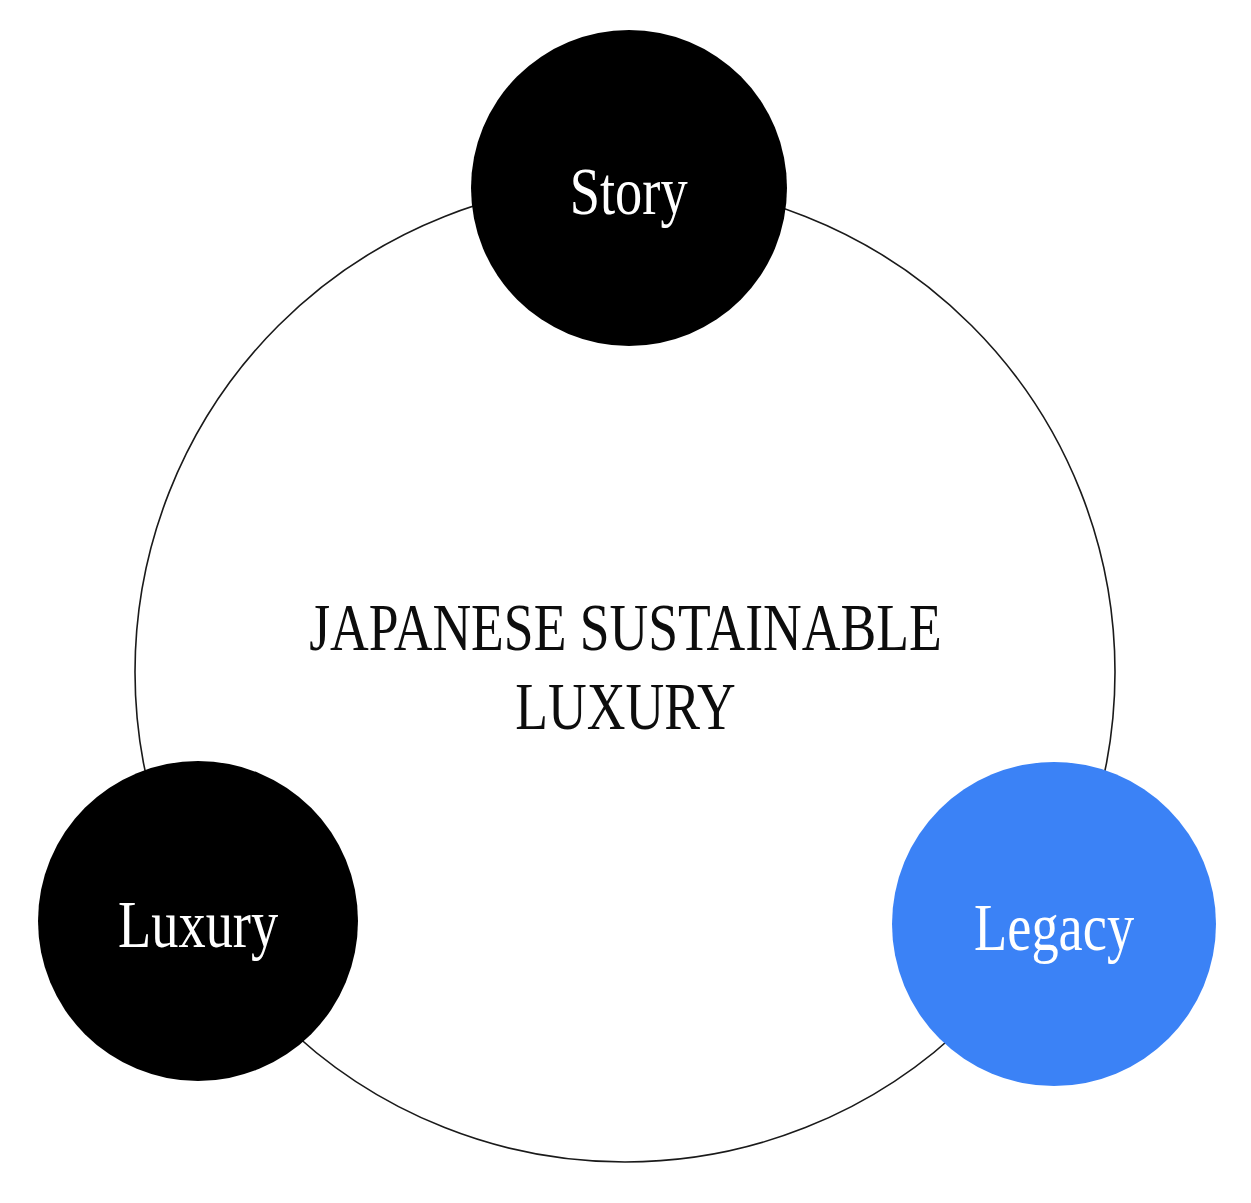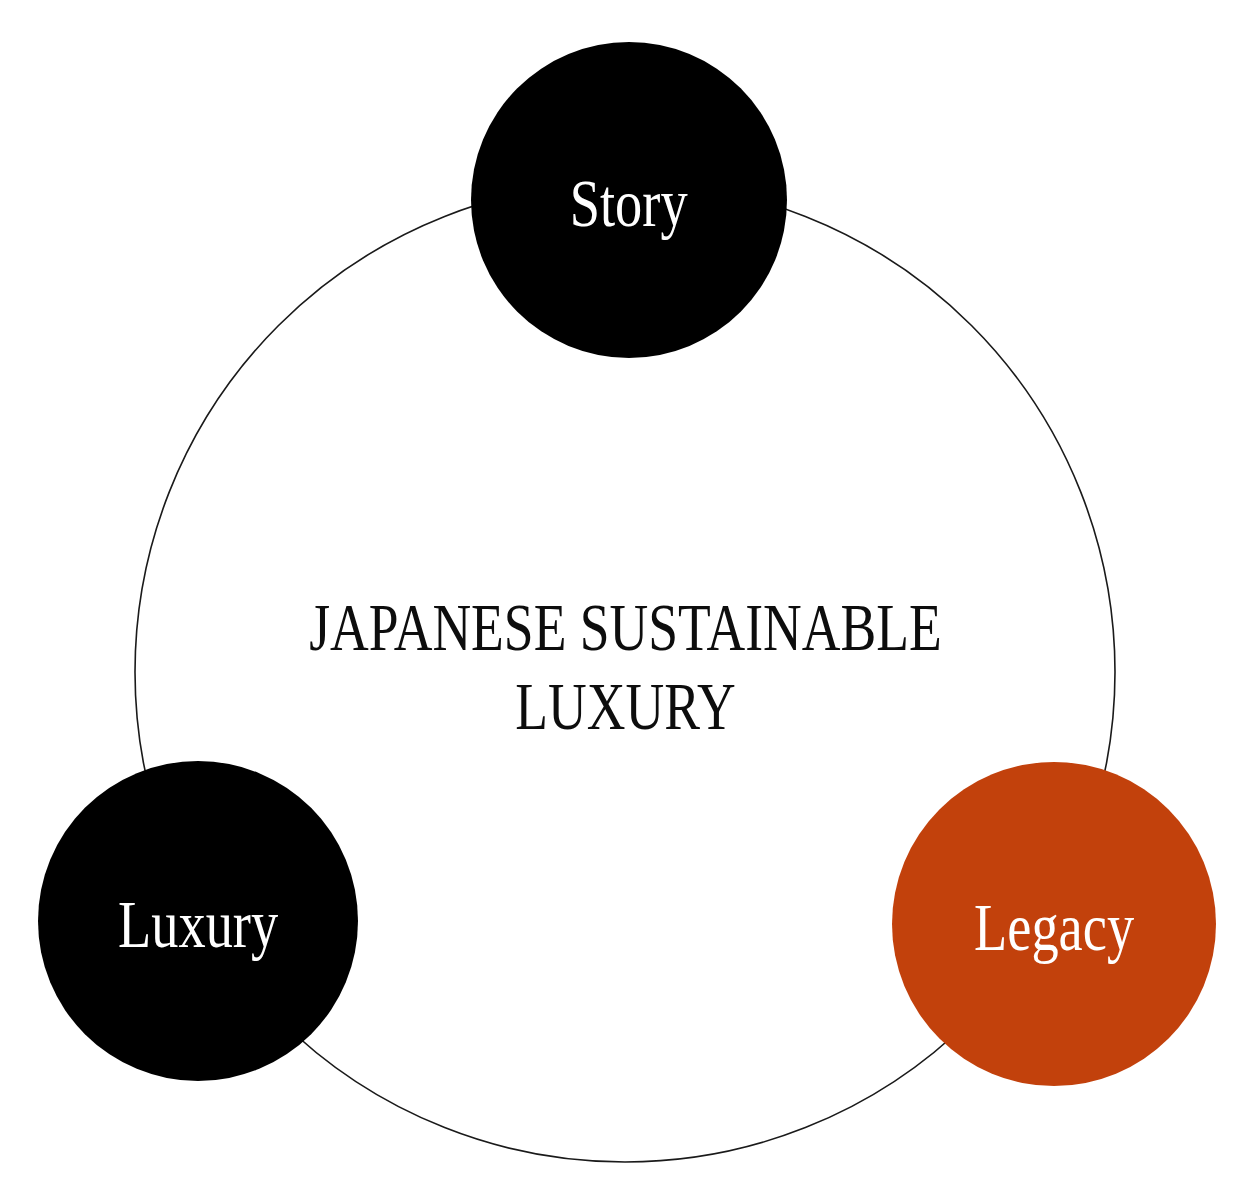--- a/index.html
+++ b/index.html
@@ -24,21 +24,21 @@
     display: block;
   }
   .node {
     position: absolute;
     border-radius: 50%;
     background: #000000;
     display: flex;
     align-items: center;
     justify-content: center;
   }
-  .node-story  { left: 471px; top: 42px;  width: 316px; height: 316px; text-decoration: underline; }
+  .node-story  { left: 471px; top: 30px;  width: 316px; height: 316px; text-decoration: underline; }
   .node-luxury { left: 38px;  top: 761px; width: 320px; height: 320px; }
   .node-legacy { left: 892px; top: 762px; width: 324px; height: 324px; }
   .node-label {
     color: #ffffff;
     font-size: 68px;
     line-height: 1;
     white-space: nowrap;
     transform: scaleX(0.8);
     transform-origin: center;
     padding-top: 6px; 
@@ -69,21 +69,21 @@
   </svg>
 
   <div class="node node-story" style="background: rgb(0, 0, 0);">
     <span class="node-label" style="color: rgb(255, 255, 255);">Story</span>
   </div>
 
   <div class="node node-luxury" style="background: rgb(0, 0, 0);">
     <span class="node-label" style="color: rgb(255, 255, 255);">Luxury</span>
   </div>
 
-  <div class="node node-legacy" style="background: #c2410c;">
+  <div class="node node-legacy" style="background: #3b82f6;">
     <span class="node-label" style="color: rgb(255, 255, 255);">Legacy</span>
   </div>
 
   <div class="center-title" style="color: rgb(13, 13, 13);">
     <div class="title-line">JAPANESE SUSTAINABLE</div>
     <div class="title-line">LUXURY</div>
   </div>
 
 </div>
 

